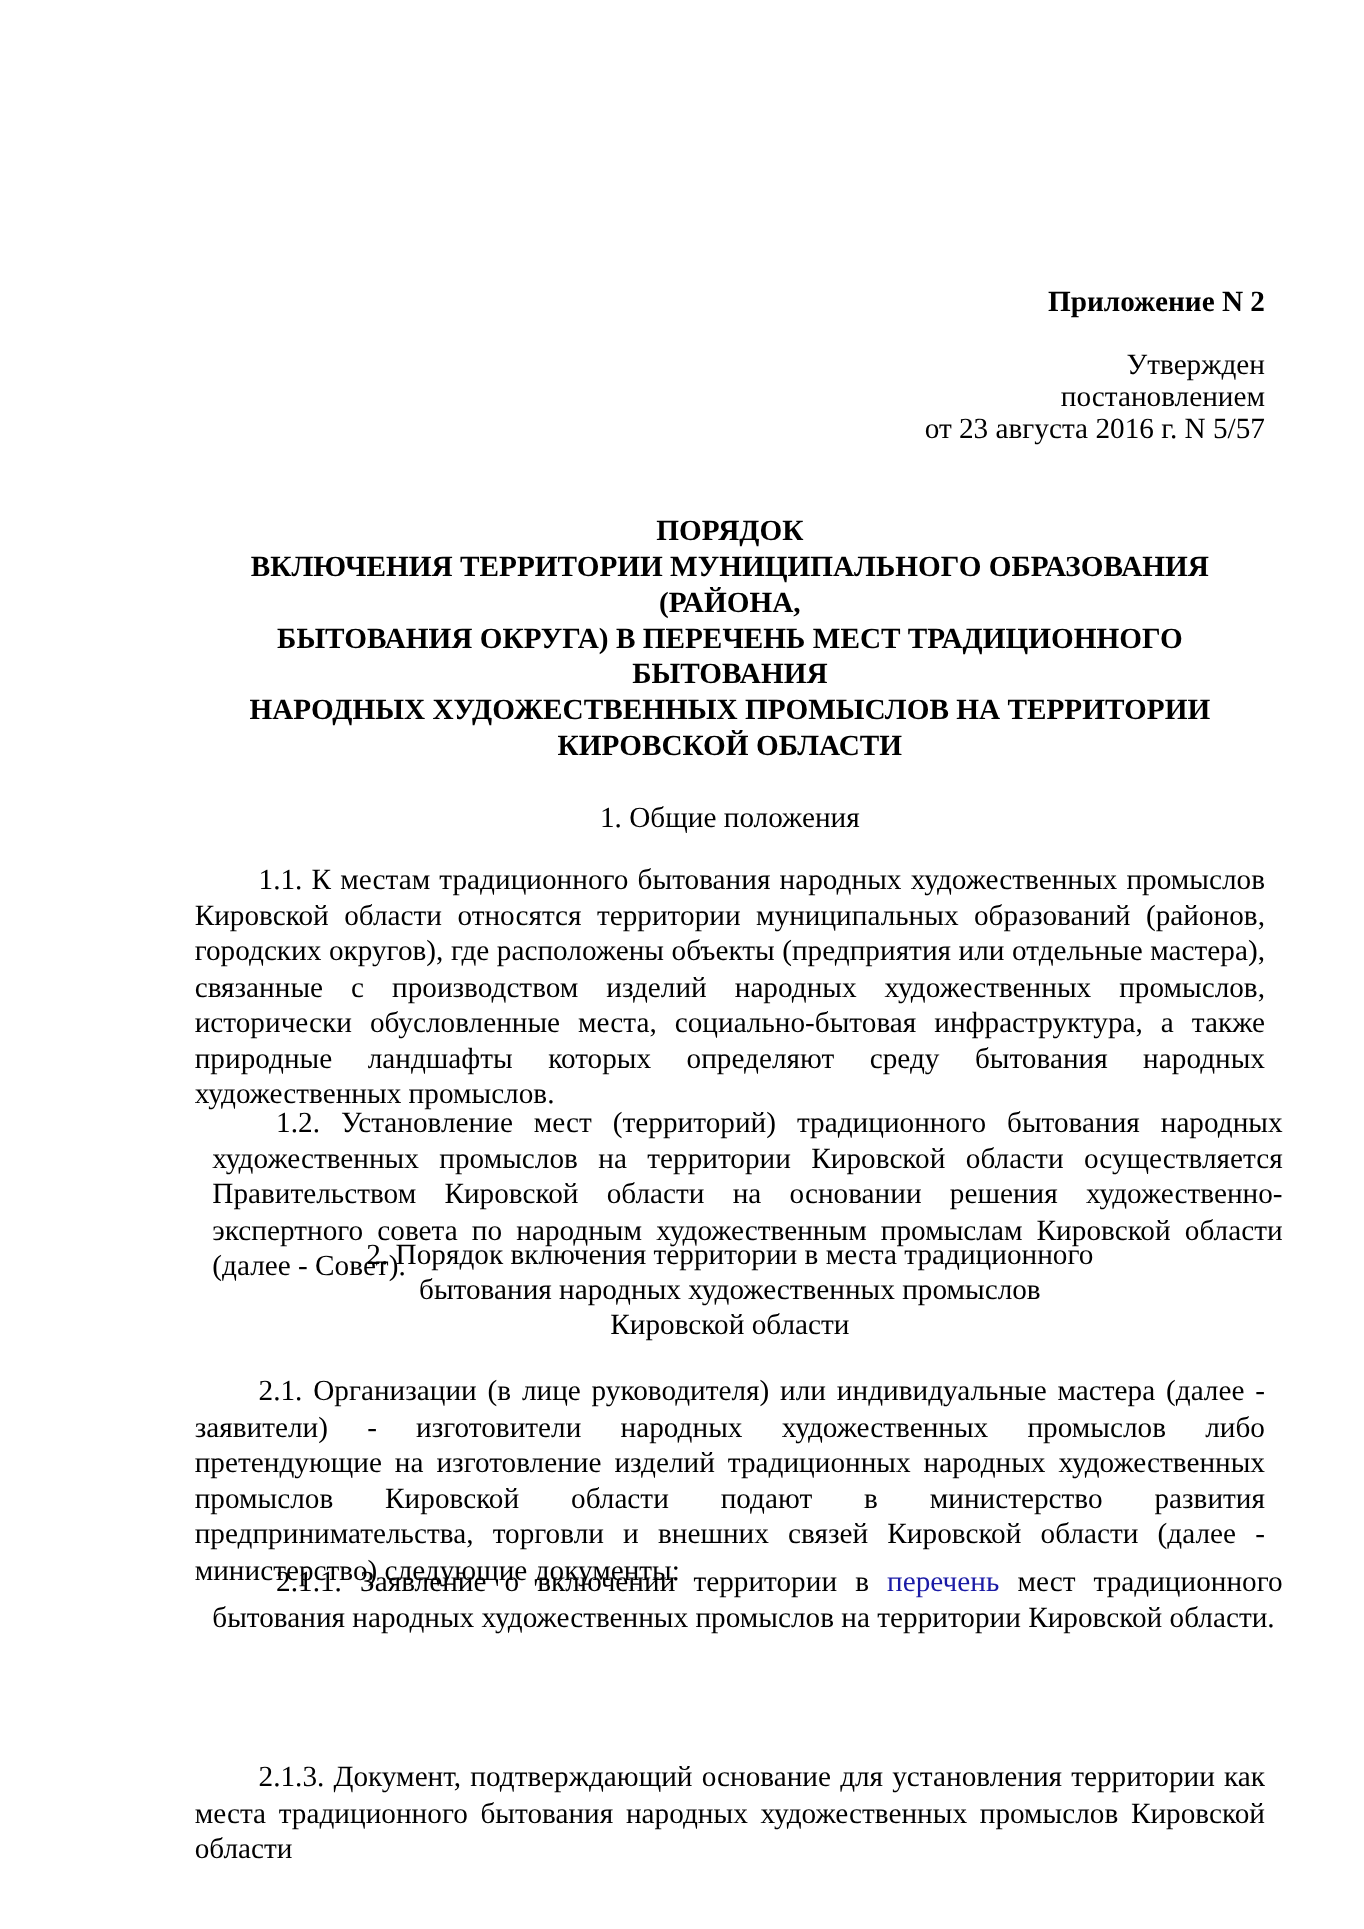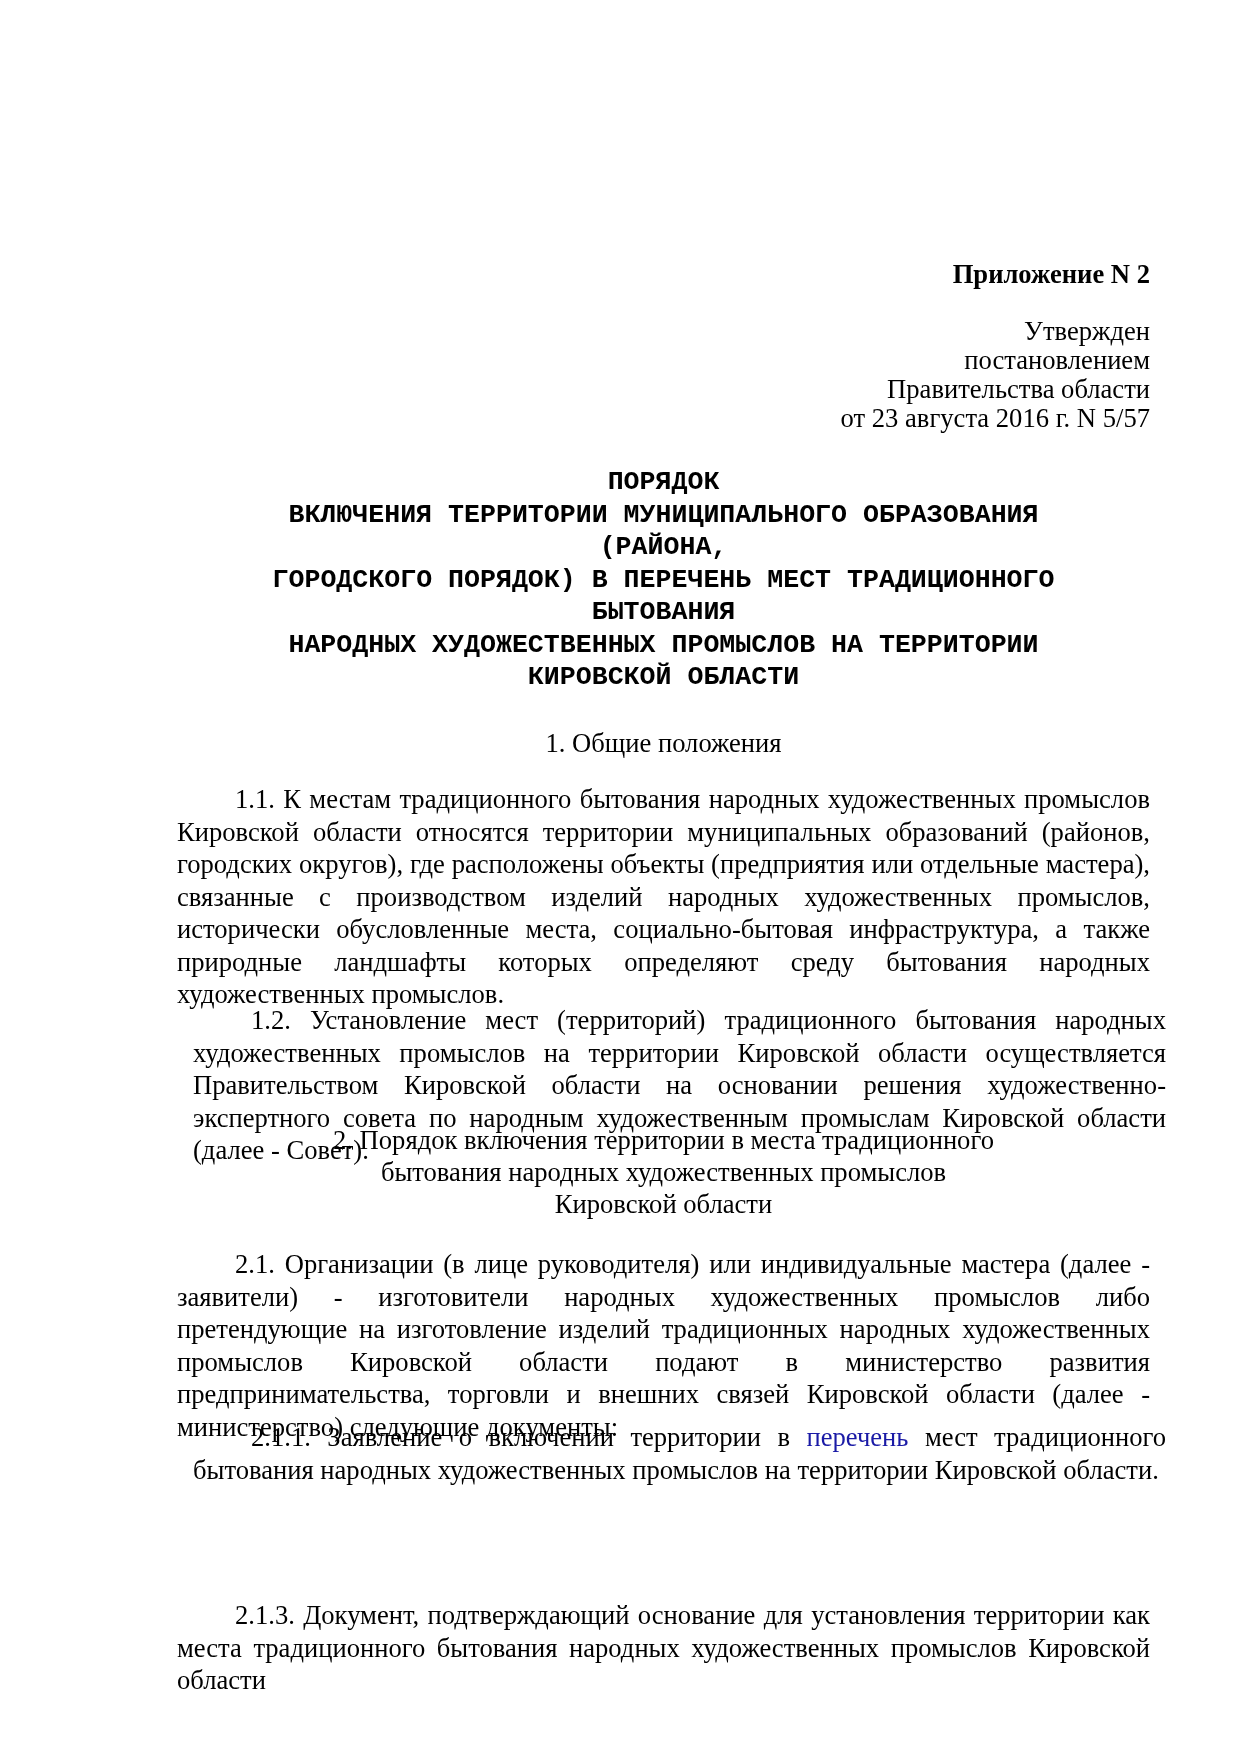--- a/index.html
+++ b/index.html
@@ -33,21 +33,20 @@
   .approved { top: 317px; text-align: right; }
   .title {
     position: absolute;
     left: 177px;
     width: 973px;
     top: 466px;
     text-align: center;
     font-weight: bold;
     font-size: 26.6px;
     line-height: 32.5px;
-    font-family: Liberation Mono, monospace;
   }
   .title div { display: block; }
   .sec-heading {
     position: absolute;
     left: 177px;
     width: 973px;
     text-align: center;
     font-size: 26.6px;
     line-height: 32px;
   }
@@ -67,29 +66,28 @@
 
 <div class="page">
 
   <div class="right-block annex">
     <div>Приложение N 2</div>
   </div>
 
   <div class="right-block approved">
     <div>Утвержден</div>
     <div>постановлением</div>
-    <div>Правительства области</div>
     <div>от 23 августа 2016 г. N 5/57</div>
   </div>
 
   <div class="title">
     <div>ПОРЯДОК</div>
     <div>ВКЛЮЧЕНИЯ ТЕРРИТОРИИ МУНИЦИПАЛЬНОГО ОБРАЗОВАНИЯ</div>
     <div>(РАЙОНА,</div>
-    <div>ГОРОДСКОГО ПОРЯДОК) В ПЕРЕЧЕНЬ МЕСТ ТРАДИЦИОННОГО</div>
+    <div>БЫТОВАНИЯ ОКРУГА) В ПЕРЕЧЕНЬ МЕСТ ТРАДИЦИОННОГО</div>
     <div>БЫТОВАНИЯ</div>
     <div>НАРОДНЫХ ХУДОЖЕСТВЕННЫХ ПРОМЫСЛОВ НА ТЕРРИТОРИИ</div>
     <div>КИРОВСКОЙ ОБЛАСТИ</div>
   </div>
 
   <div class="sec-heading" style="top:727px;">
     <div>1. Общие положения</div>
   </div>
 
   <p class="para" style="top:783px; margin:0;">1.1. К местам традиционного бытования народных художественных промыслов Кировской области относятся территории муниципальных образований (районов, городских округов), где расположены объекты (предприятия или отдельные мастера), связанные с производством изделий народных художественных промыслов, исторически обусловленные места, социально-бытовая инфраструктура, а также природные ландшафты которых определяют среду бытования народных художественных промыслов.</p>

